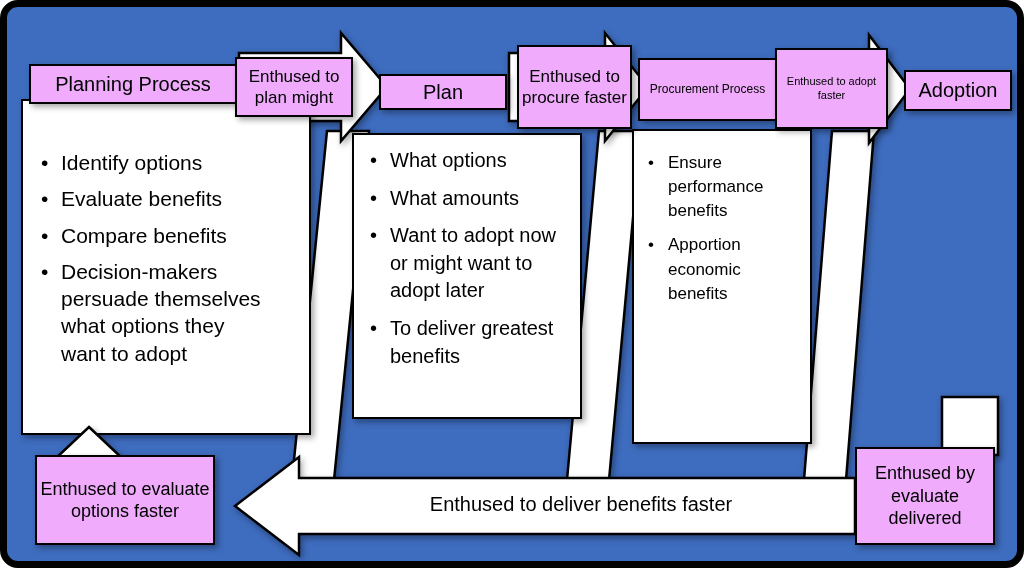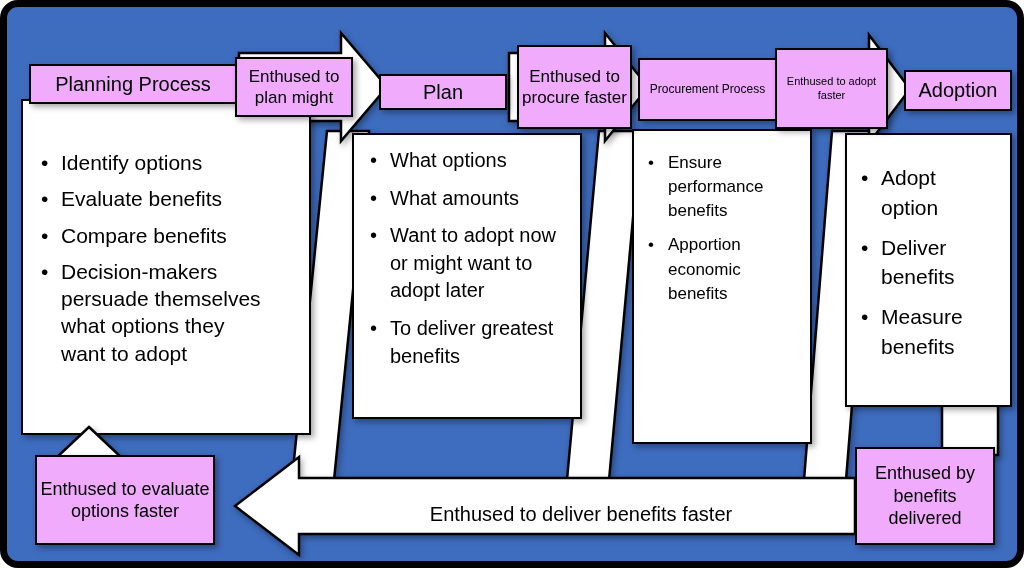--- a/index.html
+++ b/index.html
@@ -30,21 +30,21 @@
   #col4 li{margin-bottom:10px;}
   #h1{left:22px;top:57px;width:208px;height:40px;font-size:20px;}
   #h2{left:372px;top:57px;width:128px;height:36px;font-size:20px;margin-top:10px;}
   #h3{left:631px;top:51px;width:139px;height:63px;font-size:12px;}
   #h4{left:897px;top:63px;width:108px;height:41px;font-size:20px;}
   #l1{left:228px;top:50px;width:118px;height:60px;font-size:17px;}
   #l2{left:500px;top:38px;width:115px;height:84px;font-size:17px;margin-left:10px;}
   #l3{left:768px;top:41px;width:113px;height:81px;font-size:11px;}
   #bl{left:28px;top:448px;width:180px;height:90px;font-size:18px;}
   #br{left:848px;top:440px;width:140px;height:98px;font-size:18px;}
-  #deliver-text{position:absolute;left:300px;top:479px;width:548px;height:56px;
+  #deliver-text{position:absolute;left:300px;top:469px;width:548px;height:56px;
        display:flex;align-items:center;justify-content:center;font-size:20px;color:#000;}
 </style>
 </head>
 <body>
 
 <div class="canvas">
 
   <svg class="layer" id="shapes-back" viewBox="0 0 1010 554">
     <polygon points="320,124 362,124 327,473 285,473"></polygon>
     <polygon points="592,124 634,124 602,473 560,473"></polygon>
@@ -74,27 +74,20 @@
     </ul>
   </div>
 
   <div class="col" id="col3">
     <ul>
       <li>Ensure performance benefits</li>
       <li>Apportion economic benefits</li>
     </ul>
   </div>
 
-  <div class="col" id="col4">
-    <ul>
-      <li>Adopt option</li>
-      <li>Deliver benefits</li>
-      <li>Measure benefits</li>
-    </ul>
-  </div>
 
   <svg class="layer" id="shapes-front" viewBox="0 0 1010 554">
     <polygon points="82,420 116,452 101,452 101,472 63,472 63,452 48,452"></polygon>
   </svg>
 
   <div class="box" id="h1">
     <span>Planning Process</span>
   </div>
   <div class="box" id="h2">
     <span>Plan</span>
@@ -115,16 +108,16 @@
   <div class="box" id="l3">
     <span>Enthused to adopt faster</span>
   </div>
 
   <div id="deliver-text">Enthused to deliver benefits faster</div>
 
   <div class="box" id="bl">
     <span>Enthused to evaluate options faster</span>
   </div>
   <div class="box" id="br">
-    <span>Enthused by benefits delivered</span>
+    <span>Enthused by evaluate delivered</span>
   </div>
 
 </div>
 
 </body></html>

